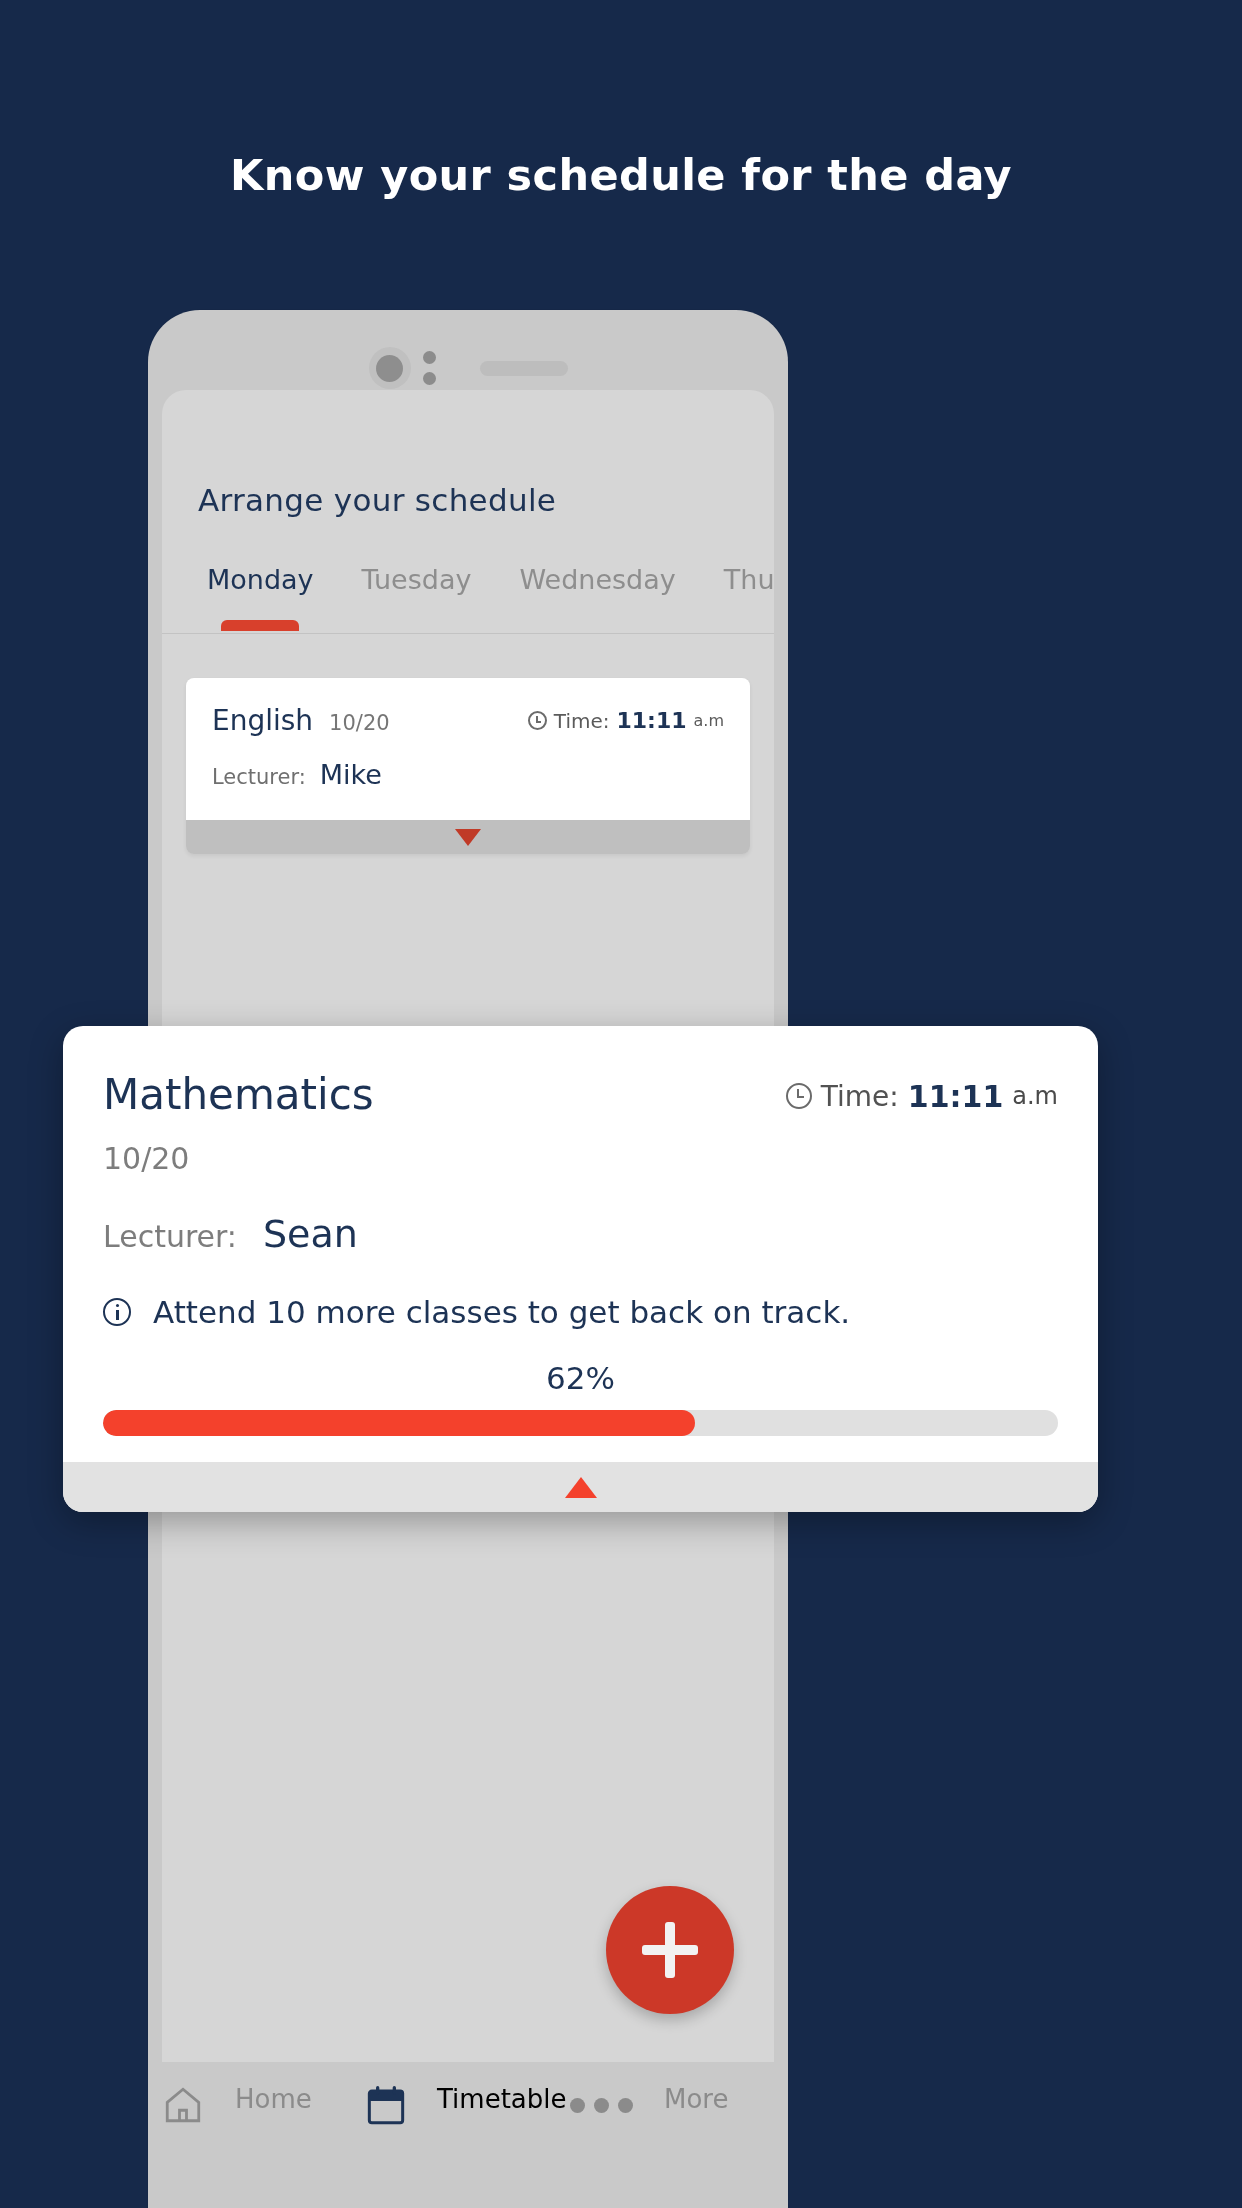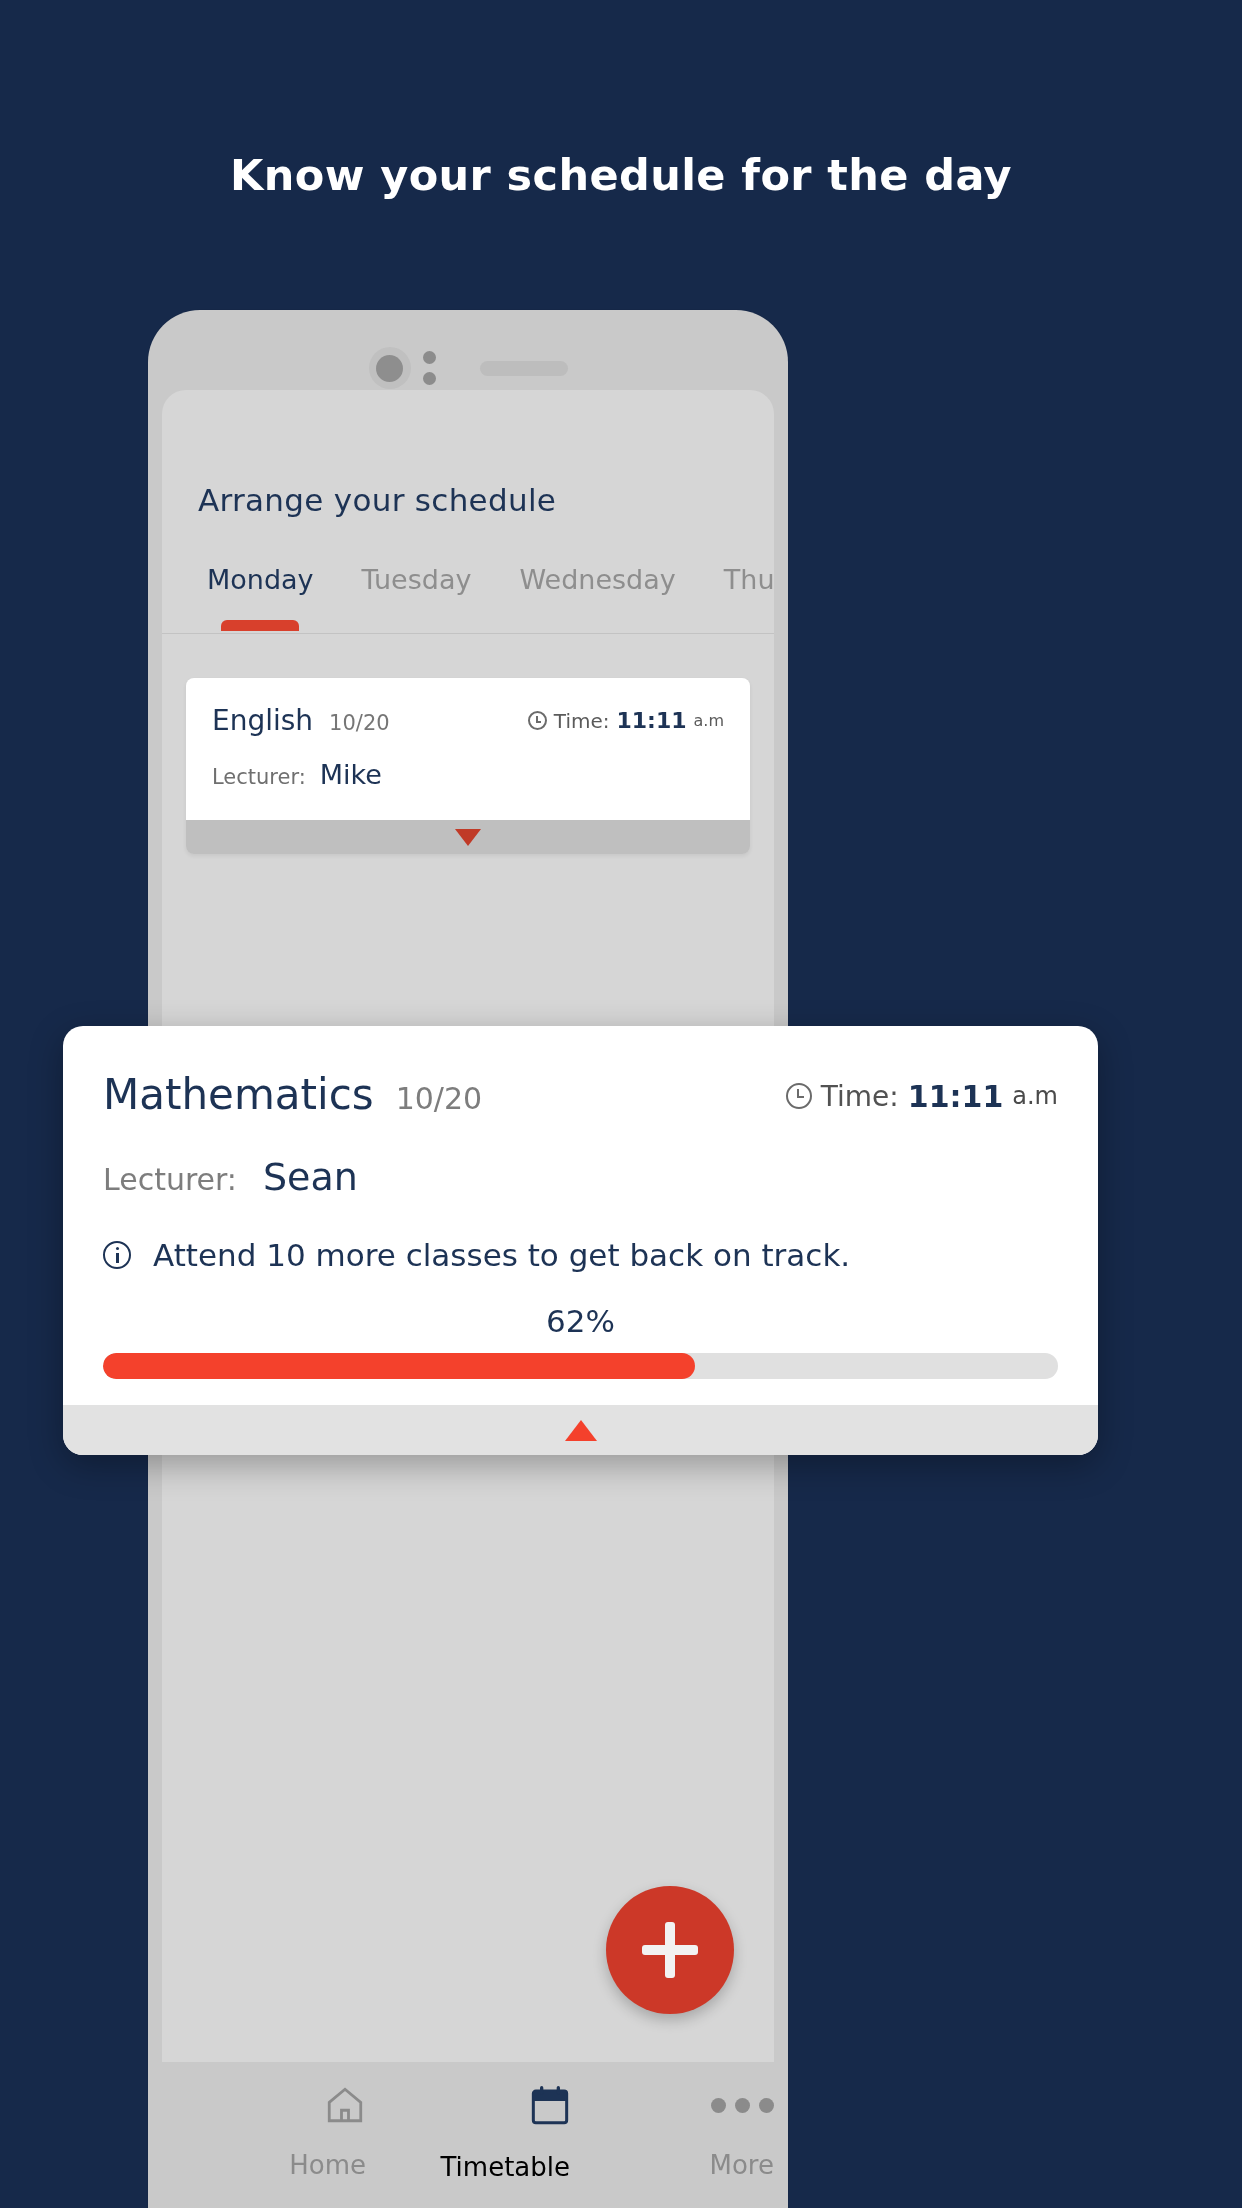--- a/index.html
+++ b/index.html
@@ -267,22 +267,22 @@
     bottom: 0; left: 0;
     width: 612px;
     height: 148px;
     background: #c9c9c9;
     display: flex;
     align-items: flex-start;
     padding-top: 22px;
   }
   .nav-item {
     flex: 1;
-    display: flex; flex-direction: column;
-    align-items: flex-end; gap: 24px;
+    display: flex; flex-direction: row;
+    align-items: flex-start; gap: 31px;
   }
   .nav-label { font-size: 26px; color: #8b8b8b; }
   .nav-item.active .nav-label { color: #000000; }
   .home-ic { width: 42px; height: 42px; }
   .cal-ic { width: 40px; height: 44px; }
   .dots-ic { display: flex; gap: 9px; align-items: center; height: 42px; }
   .dots-ic i {
     width: 15px; height: 15px; border-radius: 50%; background: #8b8b8b;
     display: block;
   }
@@ -295,21 +295,21 @@
     width: 1035px;
     background: #ffffff;
     border-radius: 20px;
     overflow: hidden;
     box-shadow: 0 10px 34px rgba(0,0,0,0.30);
   }
   .popup-body { padding: 44px 40px 26px 40px; }
   .pop-row1 {
     display: flex; align-items: baseline; justify-content: space-between;
   }
-  .pop-subject-grp { display: flex; align-items: baseline; gap: 22px; }
+  .pop-subject-grp { display: flex; align-items: baseline; gap: 22px; flex-direction: column; }
   .pop-subject {
     color: #1d3355; font-size: 42px; font-weight: 400;
   }
   .pop-frac { color: #7d7d7d; font-size: 30px; }
   .pop-time-grp {
     display: flex; align-items: center; gap: 9px;
     color: #525252; font-size: 28px;
   }
   .pop-clock {
     width: 26px; height: 26px;

